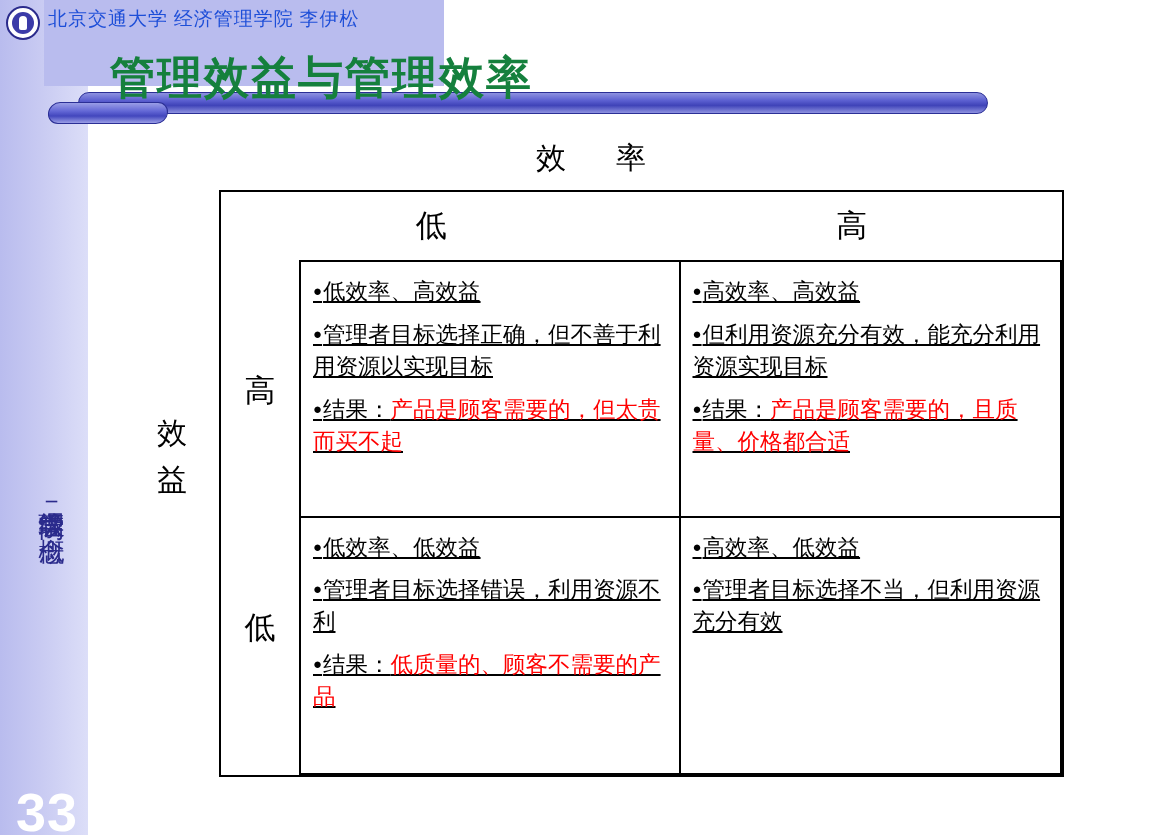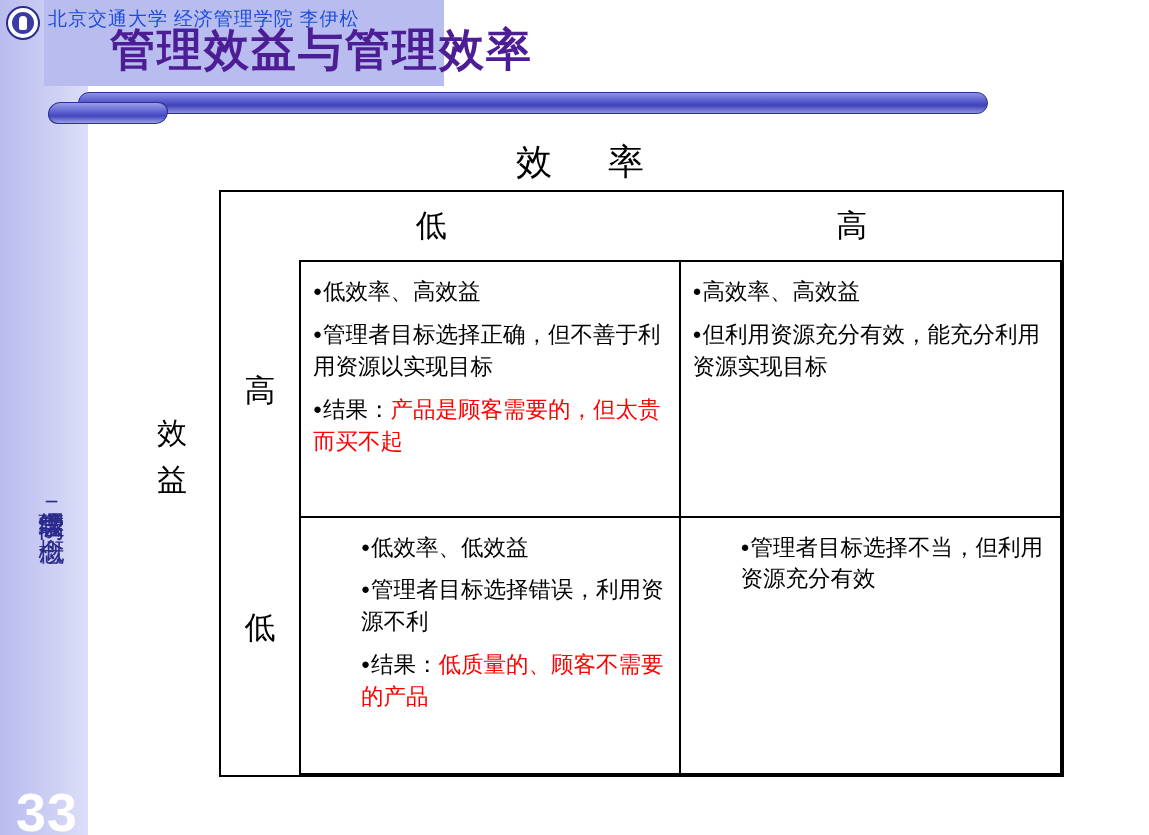--- a/index.html
+++ b/index.html
@@ -103,25 +103,25 @@
     top: 0;
     width: 400px;
     height: 86px;
     background: #b9bcee;
     z-index: 2;
   }
 
   .slide-title {
     position: absolute;
     left: 110px;
-    top: 20px;
+    top: 48px;
     font-family: "Liberation Sans", sans-serif;
     font-size: 45px;
     font-weight: bold;
-    color: #4c1d95;
+    color: #15803d;
     letter-spacing: 2px;
     z-index: 5;
     white-space: nowrap;
   }
 
   
   .bar-wrap {
     position: absolute;
     left: 48px;
     top: 92px;
@@ -149,23 +149,23 @@
     border-radius: 11px;
     background: linear-gradient(to bottom, #9a9ee6 0%, #6468d6 40%, #4246bd 65%, #9a9ee6 100%);
     border: 1px solid #2b2f96;
     box-sizing: border-box;
     transform: skewX(-6deg);
   }
 
   
   .efficiency-label {
     position: absolute;
-    left: 516px;
+    left: 536px;
     top: 138px;
-    font-size: 36px;
+    font-size: 30px;
     color: #000000;
     letter-spacing: 10px;
     white-space: nowrap;
   }
   .effect-label {
     position: absolute;
     left: 152px;
     top: 410px;
     font-size: 30px;
     color: #000000;
@@ -211,23 +211,24 @@
     box-sizing: border-box;
     display: grid;
     grid-template-columns: 1fr 1fr;
     grid-template-rows: 1fr 1fr;
   }
   .cell {
     border-right: 2px solid #000000;
     border-bottom: 2px solid #000000;
     box-sizing: border-box;
     padding: 14px 12px 10px 12px;
+    text-decoration: underline;
   }
   .cell:nth-child(2), .cell:nth-child(4) { border-right: none; }
-  .cell:nth-child(3), .cell:nth-child(4) { border-bottom: none; margin-left: 48px; }
+  .cell:nth-child(3), .cell:nth-child(4) { border-bottom: none; }
 
   .row-label {
     position: absolute;
     left: 0;
     width: 78px;
     text-align: center;
     font-size: 31px;
     color: #000000;
   }
   .row-label.high { top: 178px; }
@@ -292,26 +293,28 @@
 
     <div class="cell">
       <p class="bullet-line"><span class="dot">●</span><span>低效率、高效益</span></p>
       <p class="bullet-line"><span class="dot">●</span><span>管理者目标选择正确，但不善于利用资源以实现目标</span></p>
       <p class="bullet-line"><span class="dot">●</span><span>结果：</span><span class="red">产品是顾客需要的，但太贵而买不起</span></p>
     </div>
 
     <div class="cell">
       <p class="bullet-line"><span class="dot">●</span><span>高效率、高效益</span></p>
       <p class="bullet-line"><span class="dot">●</span><span>但利用资源充分有效，能充分利用资源实现目标</span></p>
+      <p class="bullet-line"><span class="dot">●</span><span>结果：</span><span class="red">产品是顾客需要的，且质量、价格都合适</span></p>
     </div>
 
     <div class="cell">
       <p class="bullet-line"><span class="dot">●</span><span>低效率、低效益</span></p>
       <p class="bullet-line"><span class="dot">●</span><span>管理者目标选择错误，利用资源不利</span></p>
       <p class="bullet-line"><span class="dot">●</span><span>结果：</span><span class="red">低质量的、顾客不需要的产品</span></p>
     </div>
 
     <div class="cell">
+      <p class="bullet-line"><span class="dot">●</span><span>高效率、低效益</span></p>
       <p class="bullet-line"><span class="dot">●</span><span>管理者目标选择不当，但利用资源充分有效</span></p>
     </div>
 
   </div>
 </div>
 
 </body></html>

